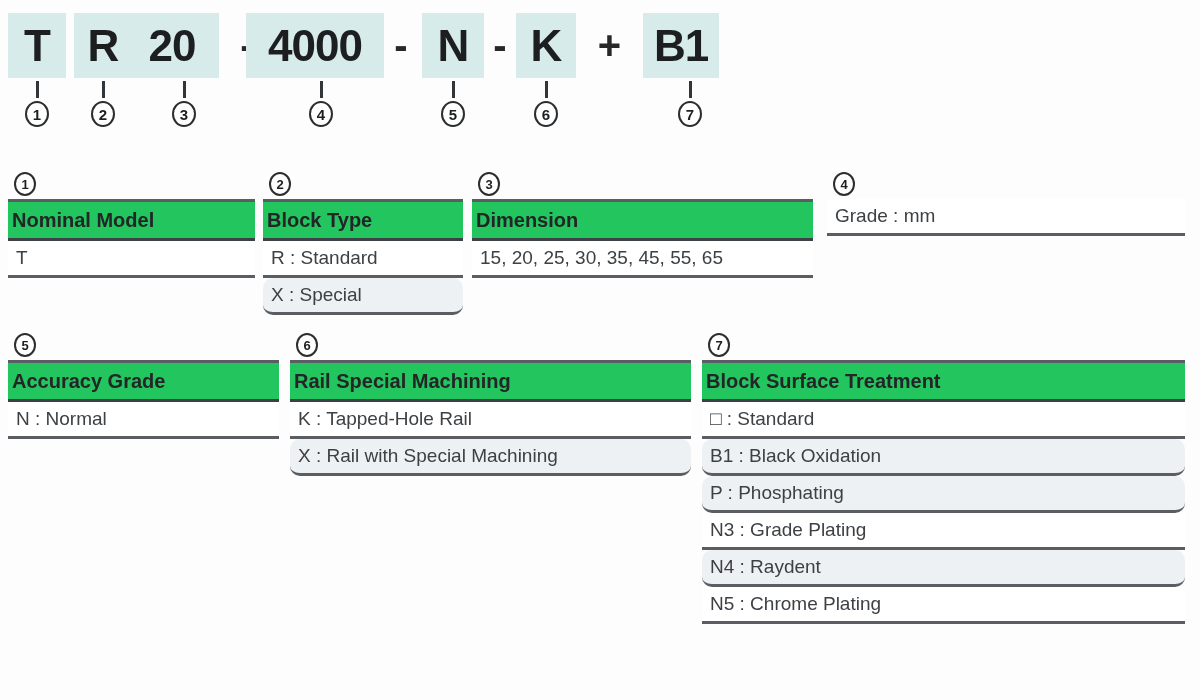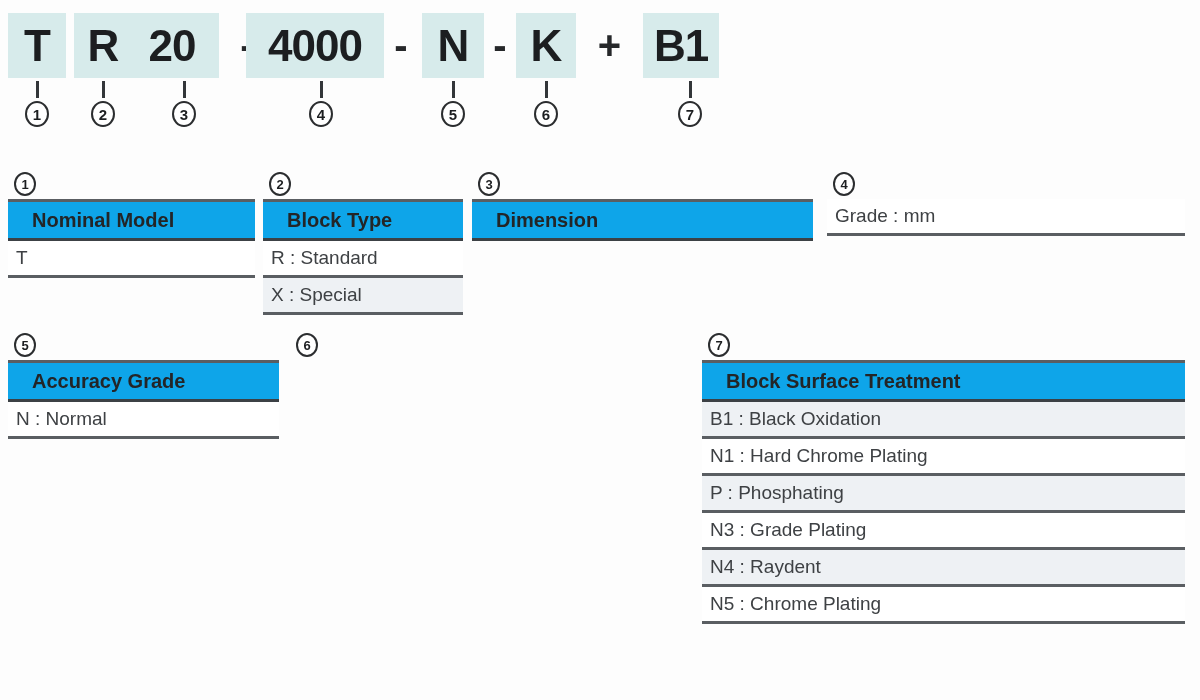--- a/index.html
+++ b/index.html
@@ -34,34 +34,34 @@
   .tgroup{position:absolute;}
   .tcircle{
     width:22px;height:24px;box-sizing:border-box;margin:0 0 3px 6px;
     border:2px solid #2b2d2f;border-radius:50%;background:#fff;
     display:flex;align-items:center;justify-content:center;
     font-weight:bold;font-size:13px;color:#1c1e20;
   }
   .thead{
     border-top:3px solid #5a5e62;
     border-bottom:3px solid #3c4145;
-    background:#0ea5e9;
+    background:#22c55e;
     height:36px;line-height:36px;
     font-weight:bold;font-size:20px;color:#232527;
-    padding-left:24px;box-sizing:content-box;
+    padding-left:4px;box-sizing:content-box;
     white-space:nowrap;overflow:hidden;
   }
   .trow{
     height:34px;line-height:34px;
     border-bottom:3px solid #5a5e62;
     font-size:19px;color:#3e4144;
     padding-left:8px;background:#fff;
     white-space:nowrap;overflow:hidden;
   }
-  .trow.alt{background:#eef1f4;}
+  .trow.alt{background:#eef1f4;border-radius:10px;}
 </style>
 </head>
 <body>
 
 <div class="cbox" style="left:8px;width:58px">T</div>
 <div class="cbox" style="left:74px;width:58px">R</div>
 <div class="cbox" style="left:125px;width:94px">20</div>
 <div class="csep" style="left:231px;width:32px">-</div>
 <div class="cbox" style="left:246px;width:138px">4000</div>
 <div class="csep" style="left:380px;width:42px">-</div>
@@ -96,39 +96,43 @@
 <div class="tgroup" style="left:263px;top:172px;width:200px">
   <div class="tcircle">2</div>
   <div class="thead">Block Type</div>
   <div class="trow">R : Standard</div>
   <div class="trow alt">X : Special</div>
 </div>
 
 <div class="tgroup" style="left:472px;top:172px;width:341px">
   <div class="tcircle">3</div>
   <div class="thead">Dimension</div>
+  <div class="trow">15, 20, 25, 30, 35, 45, 55, 65</div>
 </div>
 
 <div class="tgroup" style="left:827px;top:172px;width:358px">
   <div class="tcircle">4</div>
   <div class="trow">Grade : mm</div>
 </div>
 
 <div class="tgroup" style="left:8px;top:333px;width:271px">
   <div class="tcircle">5</div>
   <div class="thead">Accuracy Grade</div>
   <div class="trow">N : Normal</div>
 </div>
 
 <div class="tgroup" style="left:290px;top:333px;width:401px">
   <div class="tcircle">6</div>
+  <div class="thead">Rail Special Machining</div>
+  <div class="trow">K : Tapped-Hole Rail</div>
+  <div class="trow alt">X : Rail with Special Machining</div>
 </div>
 
 <div class="tgroup" style="left:702px;top:333px;width:483px">
   <div class="tcircle">7</div>
   <div class="thead">Block Surface Treatment</div>
+  <div class="trow">□ : Standard</div>
   <div class="trow alt">B1 : Black Oxidation</div>
-  <div class="trow">N1 : Hard Chrome Plating</div>
   <div class="trow alt">P : Phosphating</div>
   <div class="trow">N3 : Grade Plating</div>
   <div class="trow alt">N4 : Raydent</div>
   <div class="trow">N5 : Chrome Plating</div>
 </div>
 
 </body></html>

